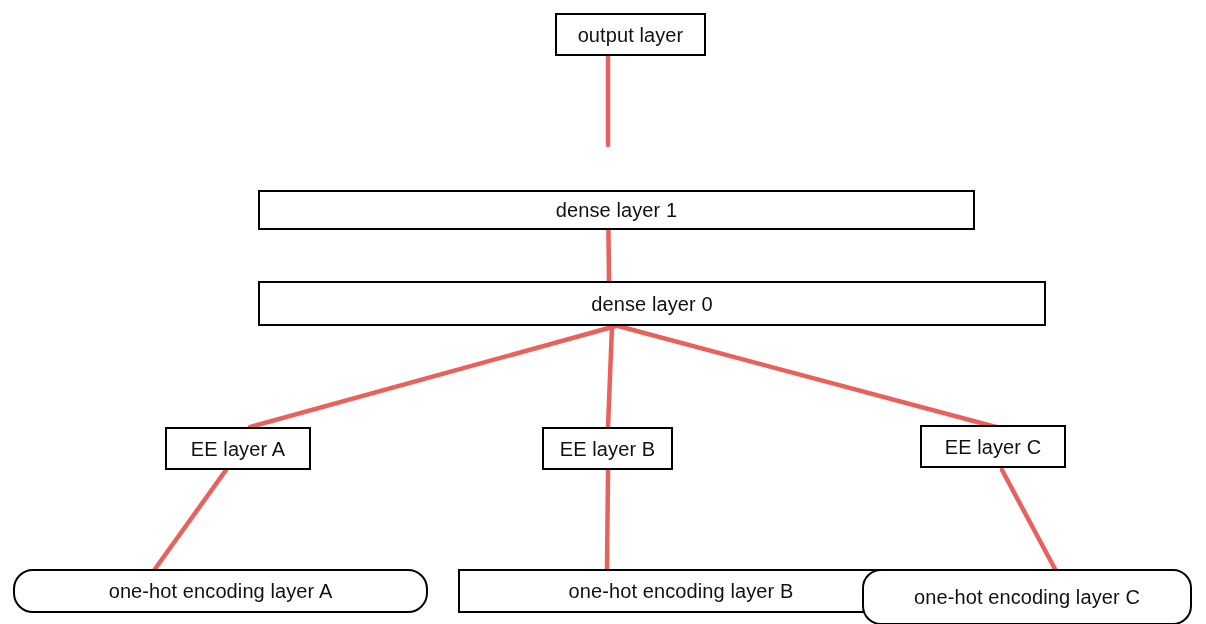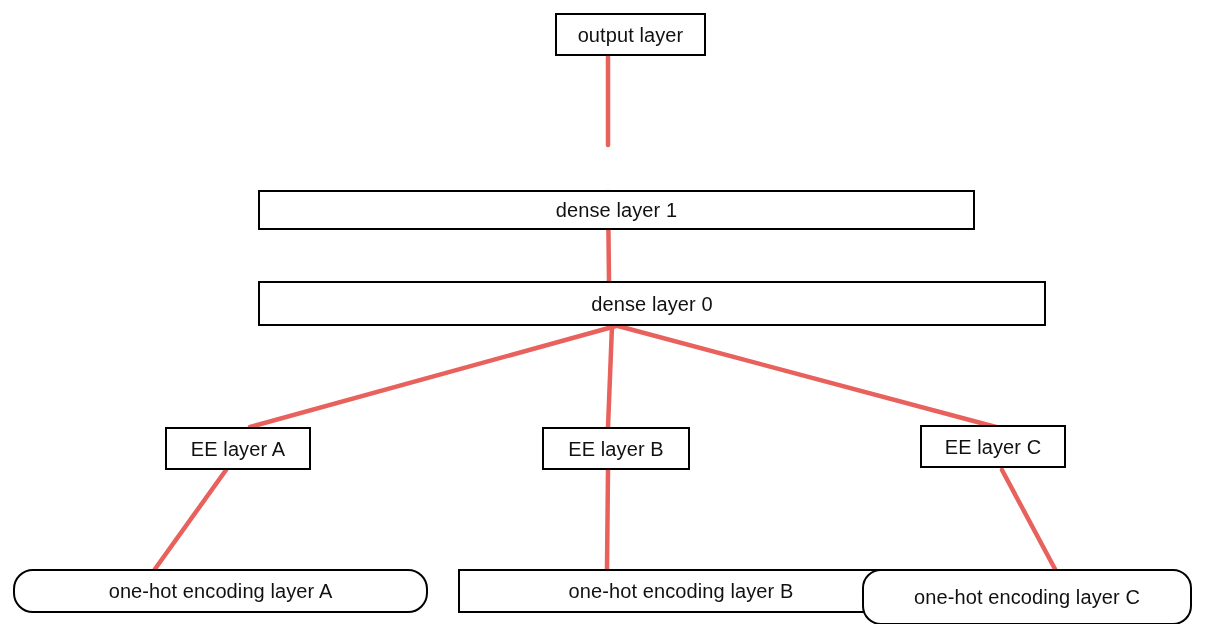--- a/index.html
+++ b/index.html
@@ -43,21 +43,21 @@
     color: #111111;
     white-space: nowrap;
     letter-spacing: 0.1px;
   }
 
   
   #node-output-layer      { left: 555px; top: 13px;  width: 151px; height: 43px; }
   #node-dense-layer-1     { left: 258px; top: 150px; width: 717px; height: 40px; margin-top: 40px; }
   #node-dense-layer-0     { left: 258px; top: 281px; width: 788px; height: 45px; }
   #node-ee-layer-a        { left: 165px; top: 427px; width: 146px; height: 43px; }
-  #node-ee-layer-b        { left: 542px; top: 427px; width: 148px; height: 43px; }
+  #node-ee-layer-b        { left: 542px; top: 427px; width: 131px; height: 43px; }
   #node-ee-layer-c        { left: 920px; top: 425px; width: 146px; height: 43px; }
   #node-onehot-layer-a    { left: 13px;  top: 569px; width: 415px; height: 44px; border-radius: 20px; }
   #node-onehot-layer-b    { left: 458px; top: 569px; width: 446px; height: 44px; }
   #node-onehot-layer-c    { left: 862px; top: 569px; width: 330px; height: 56px; border-radius: 19px; }
 </style>
 </head>
 <body>
 
 <div id="diagram-root">
 

